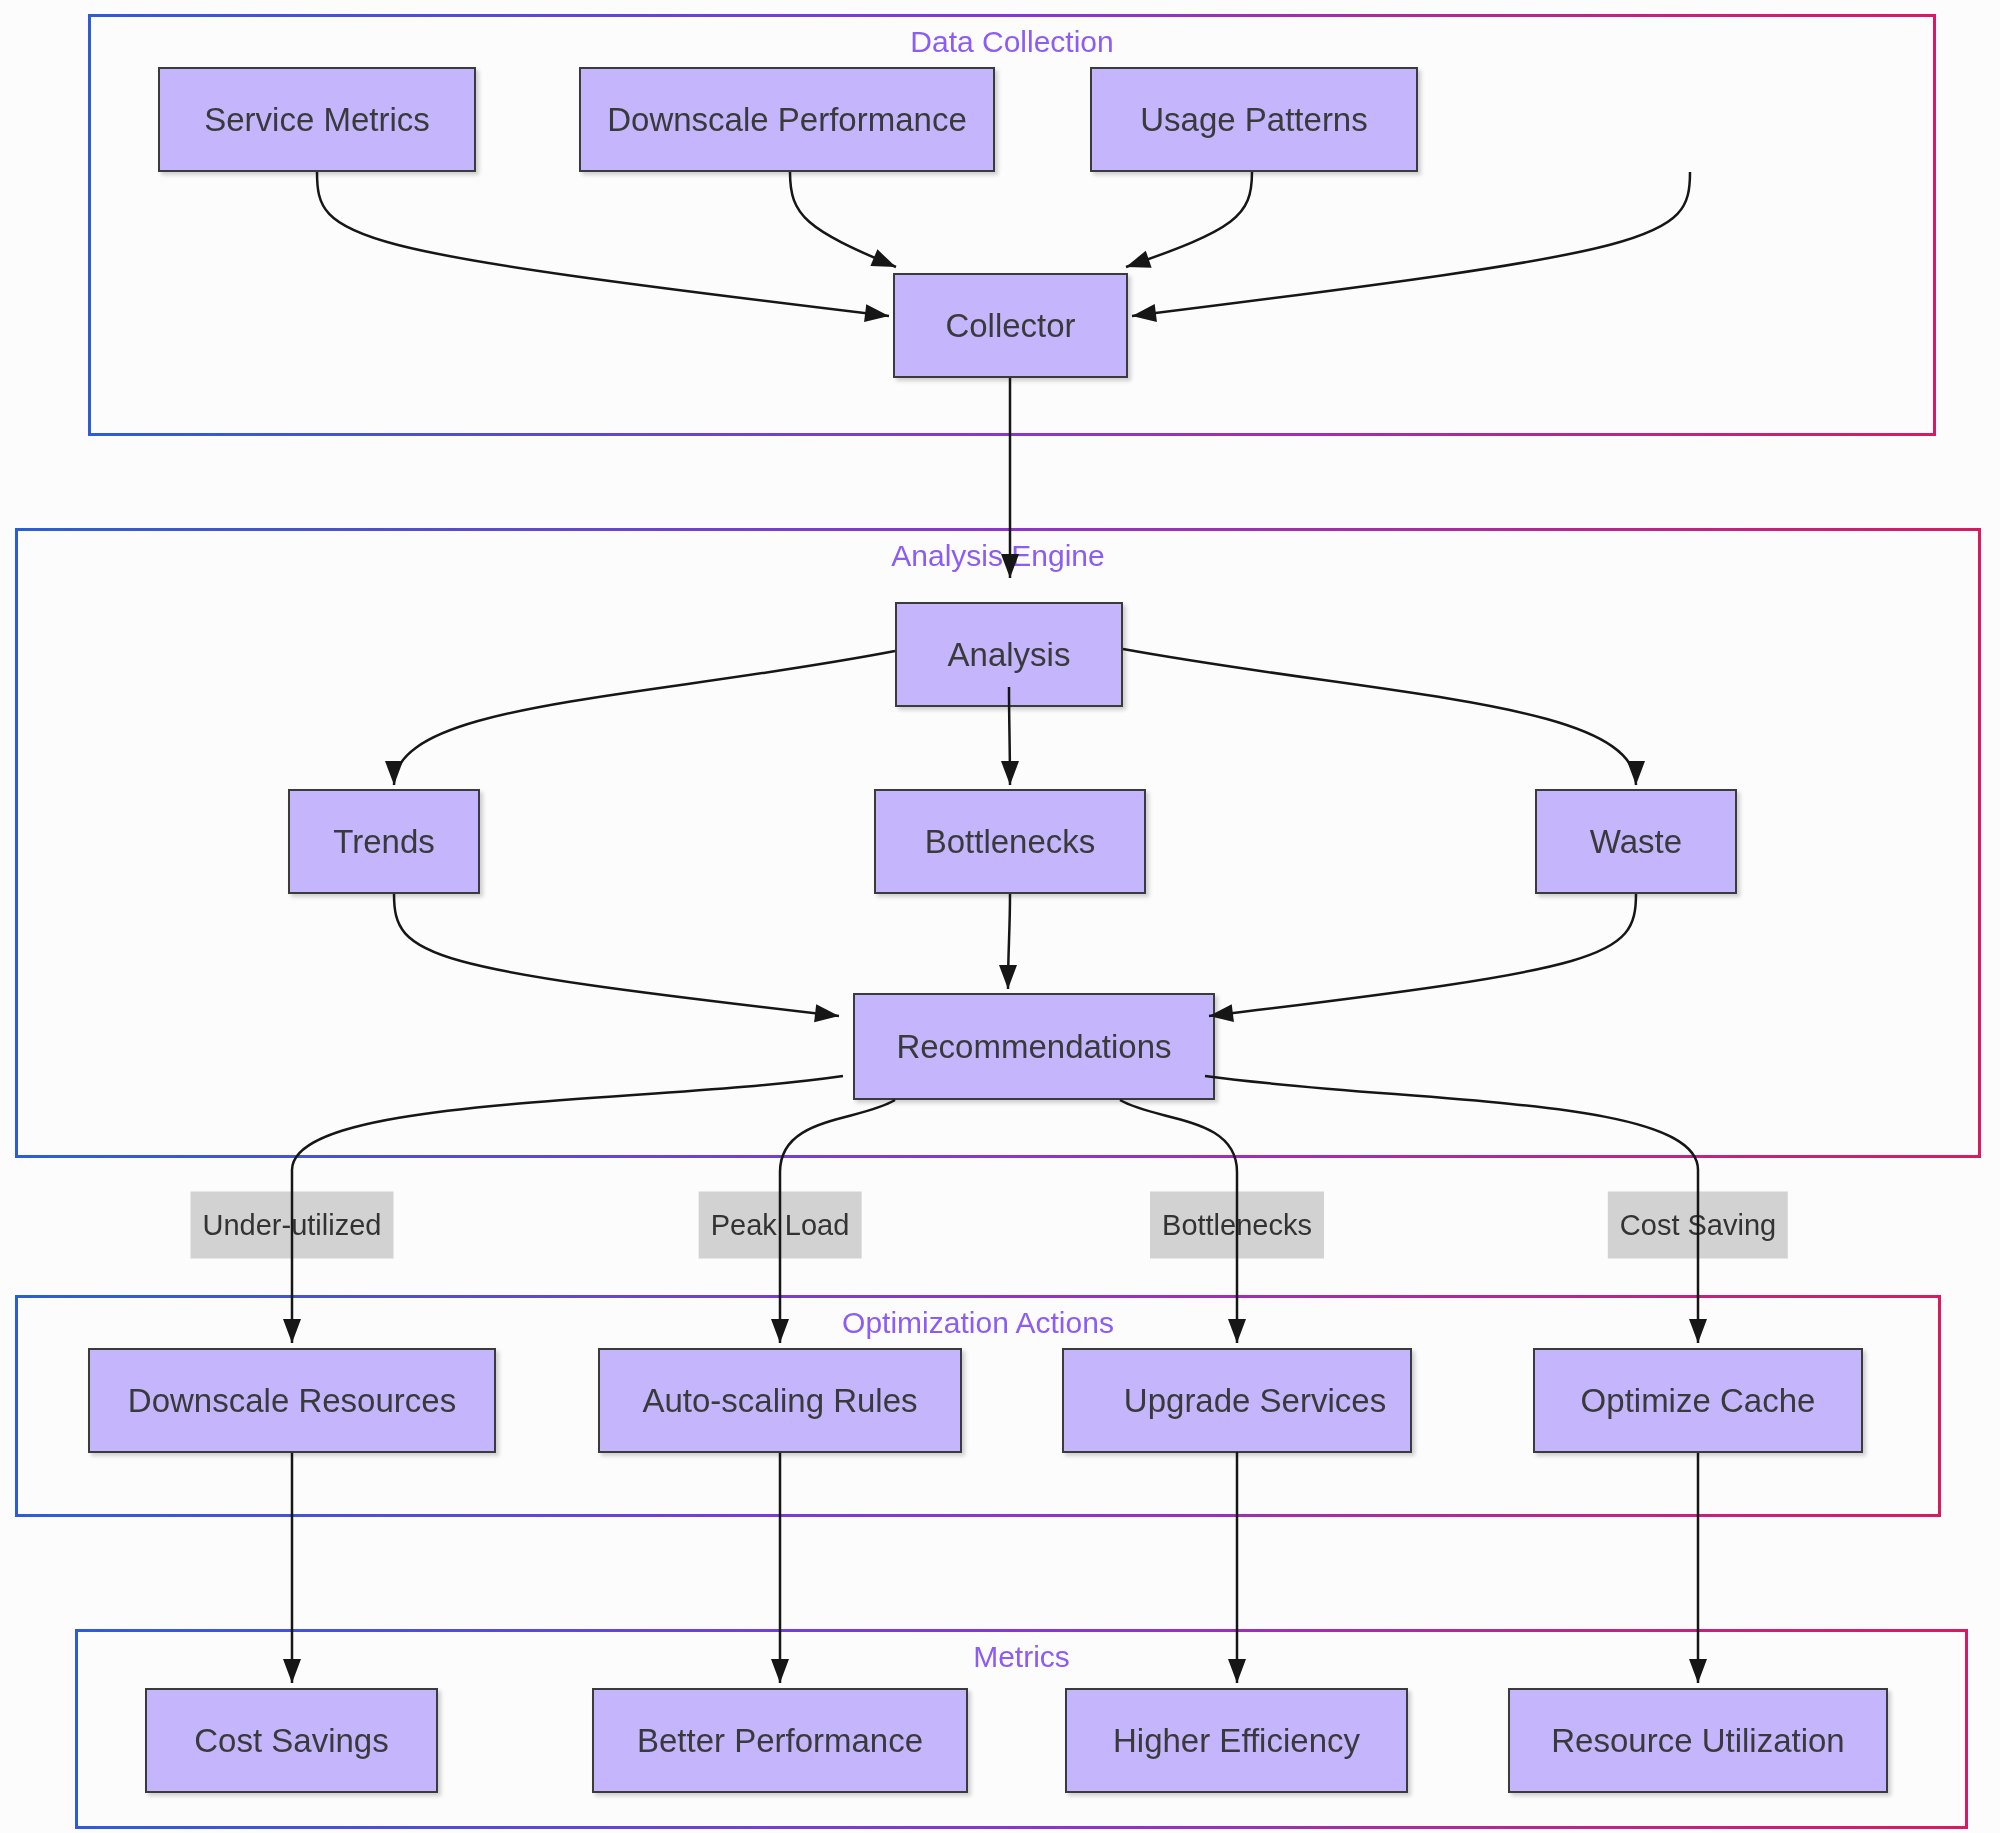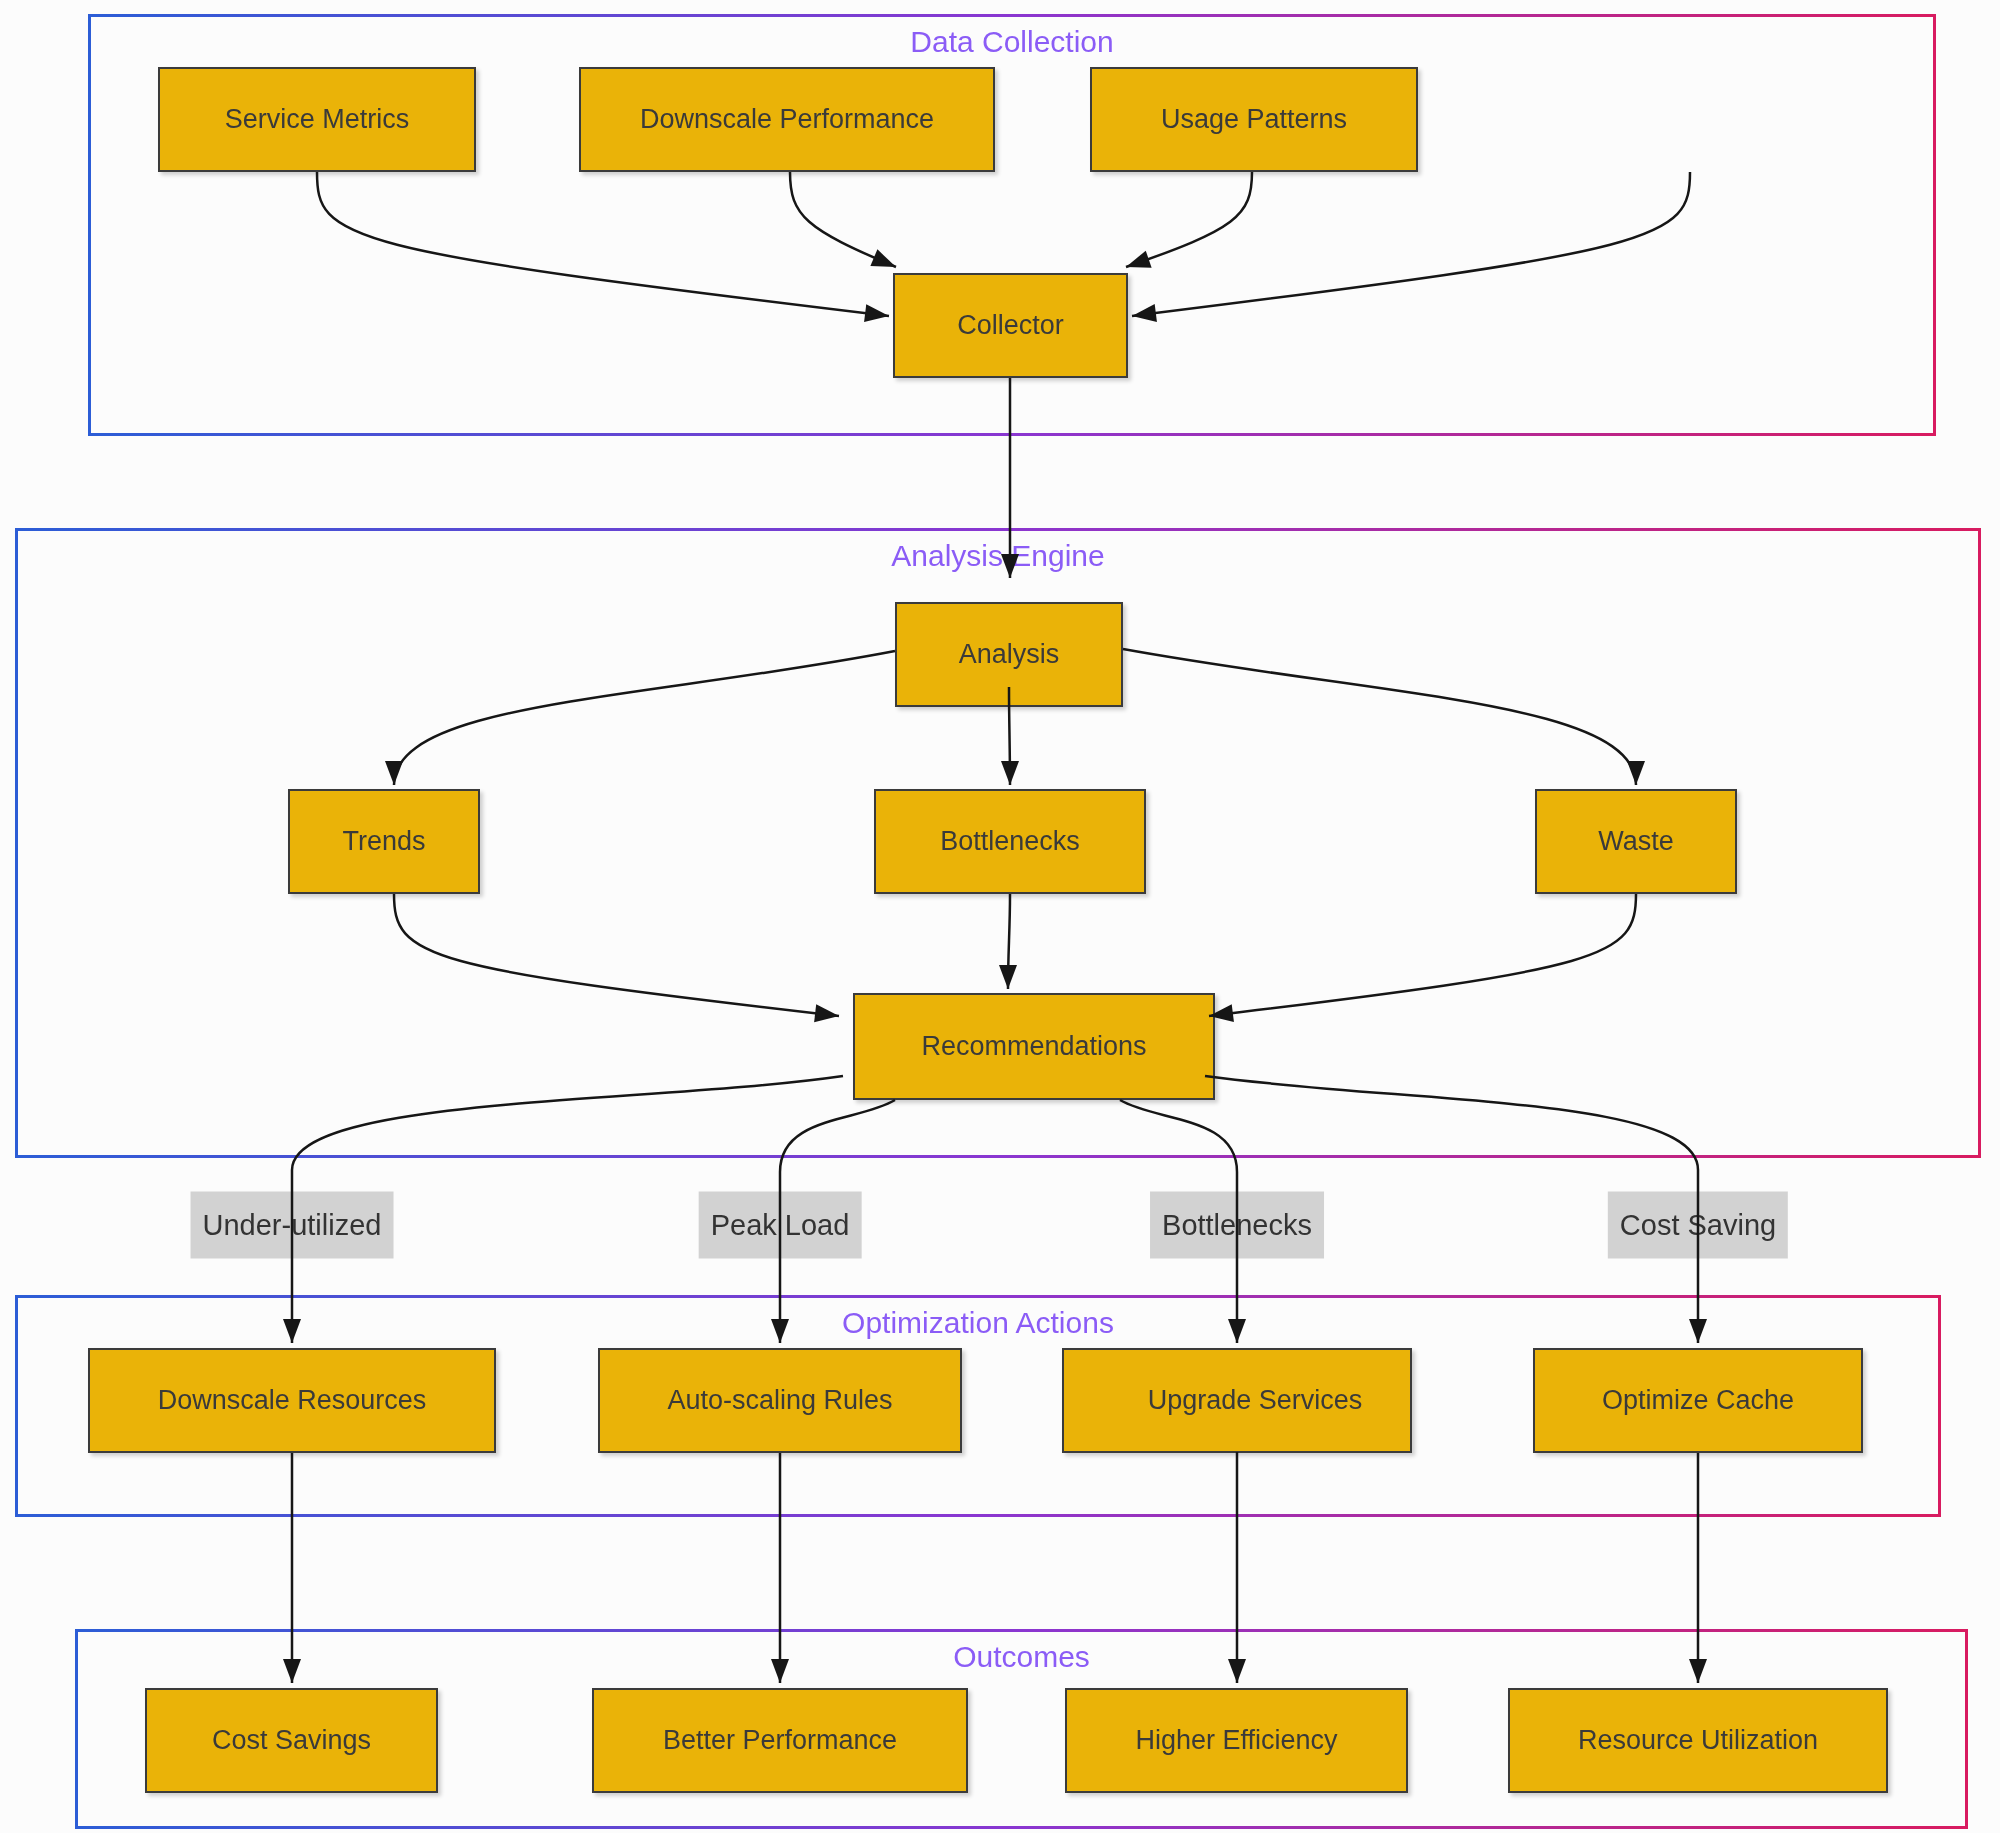--- a/index.html
+++ b/index.html
@@ -25,27 +25,27 @@
     top: 8px;
     left: 50%;
     transform: translateX(-50%);
     font-size: 30px;
     color: #8b5cf6;
     white-space: nowrap;
   }
   .node {
     position: absolute;
     box-sizing: border-box;
-    background: #eab308;
+    background: #c4b5fd;
     border: 2px solid var(--node-border, #3b3b3b);
     box-shadow: 3px 3px 4px rgba(0,0,0,0.18);
     display: flex;
     align-items: center;
     justify-content: center;
-    font-size: 27px;
+    font-size: 33px;
     color: #3a3a3a;
     text-align: center;
     white-space: nowrap;
   }
   .edge-label {
     position: absolute;
     transform: translate(-50%, -50%);
     background: var(--edge-label-bg, #d2d2d2);
     color: #333333;
     font-size: 29px;
@@ -77,21 +77,21 @@
 
   <div class="cluster" style="left:15px; top:528px; width:1960px; height:624px;">
     <div class="cluster-title">Analysis Engine</div>
   </div>
 
   <div class="cluster" style="left:15px; top:1295px; width:1920px; height:216px;">
     <div class="cluster-title">Optimization Actions</div>
   </div>
 
   <div class="cluster" style="left:75px; top:1629px; width:1887px; height:194px;">
-    <div class="cluster-title">Outcomes</div>
+    <div class="cluster-title">Metrics</div>
   </div>
 
   <div class="node" style="left:158px; top:67px; width:318px; height:105px;">Service Metrics</div>
   <div class="node" style="left:579px; top:67px; width:416px; height:105px;">Downscale Performance</div>
   <div class="node" style="left:1090px; top:67px; width:328px; height:105px;">Usage Patterns</div>
   <div class="node" style="left:893px; top:273px; width:235px; height:105px;">Collector</div>
 
   <div class="node" style="left:895px; top:582px; width:228px; height:105px;margin-top:20px;">Analysis</div>
   <div class="node" style="left:288px; top:789px; width:192px; height:105px;">Trends</div>
   <div class="node" style="left:874px; top:789px; width:272px; height:105px;">Bottlenecks</div>

